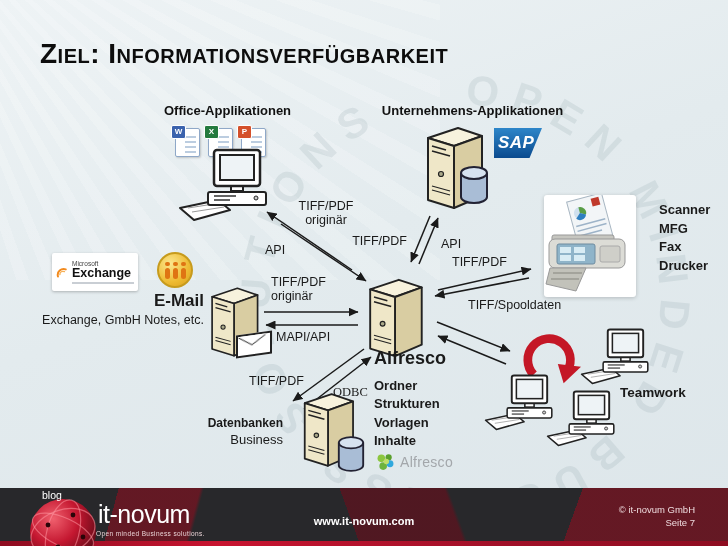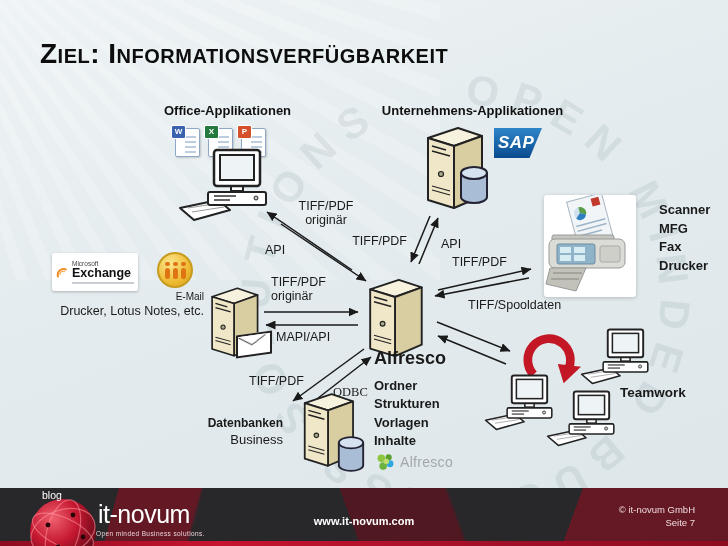--- a/index.html
+++ b/index.html
@@ -187,22 +187,22 @@
       <div class="exch-name">Exchange</div>
       <div class="exch-sub"></div>
     </div>
   </div>
   <div class="abs lotus">
     <span class="person"></span>
     <span class="person"></span>
     <span class="person"></span>
   </div>
   <div class="abs right" style="left:24px;top:291px;width:180px;">
-    <div style="font-size:10px;font-weight:normal;">E-Mail</div>
-    <div style="font-size:12.5px;margin-top:2px;">Drucker, Lotus Notes, etc.</div>
+    <div style="font-size:17px;font-weight:bold;">E-Mail</div>
+    <div style="font-size:12.5px;margin-top:2px;">Exchange, GmbH Notes, etc.</div>
   </div>
   <svg class="abs" style="left:202px;top:280px" width="64" height="84" viewBox="0 0 76 88">
       <use href="#sym-server"></use>
     </svg>
   <div class="abs envelope"></div>
 
   <svg class="abs" style="left:358px;top:276px" width="74" height="84" viewBox="0 0 76 88">
       <use href="#sym-server"></use>
     </svg>
   <div class="abs" style="left:374px;top:348px;font-size:18px;font-weight:bold;">Alfresco</div>

